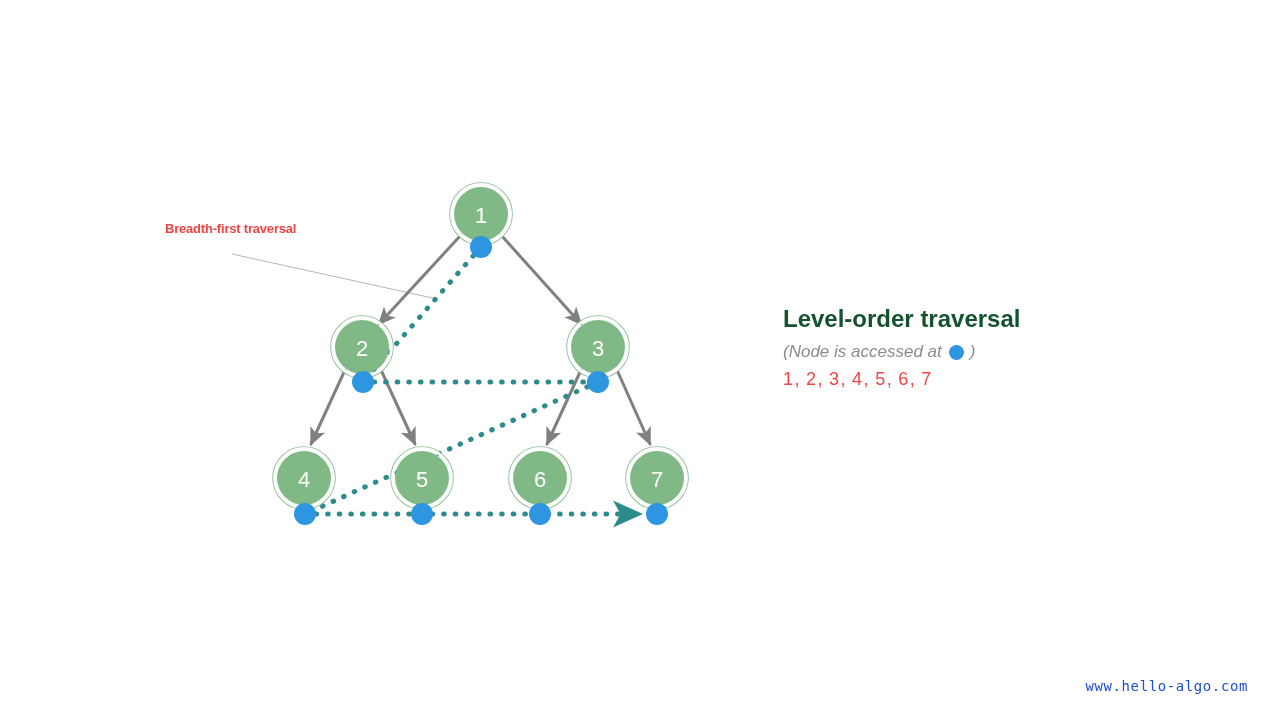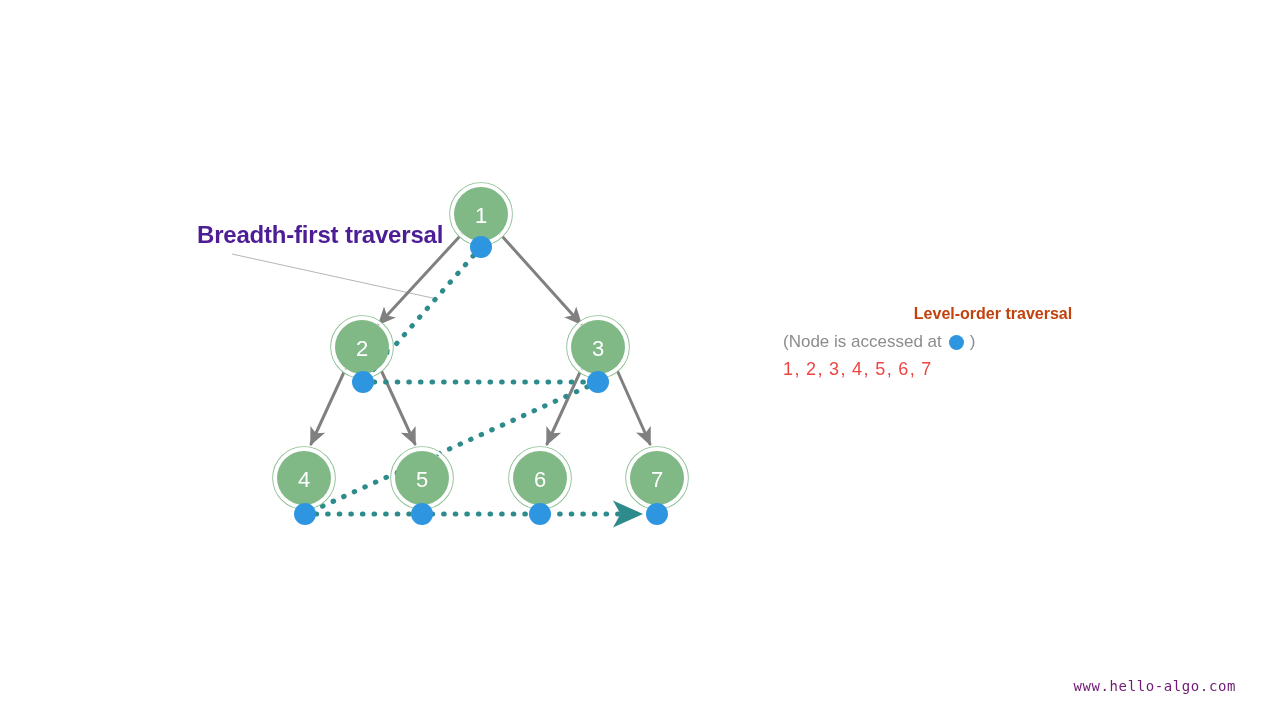--- a/index.html
+++ b/index.html
@@ -26,48 +26,47 @@
     font-family: "Liberation Sans", sans-serif;
     font-size: 22px;
     fill: #ffffff;
     text-anchor: middle;
     dominant-baseline: central;
   }
   .bfs-caption {
     position: absolute;
     left: 165px;
     top: 221px;
-    font-size: 24px;
+    font-size: 13px;
     font-weight: bold;
-    color: #4c1d95;
+    color: #ef4444;
     letter-spacing: -0.2px;
     white-space: nowrap;
-    margin-left: 32px;
   }
   .legend {
     position: absolute;
     left: 783px;
     top: 305px;
     width: 420px;
   }
   .legend-title {
-    font-size: 16px;
+    font-size: 24px;
     font-weight: bold;
-    color: #c2410c;
+    color: #14532d;
     white-space: nowrap;
     margin: 0 0 9px 0;
-    text-align: center;
   }
   .legend-sub {
     font-size: 17px;
     color: #8c8c8c;
     white-space: nowrap;
     margin: 0 0 7px 0;
     display: flex;
     align-items: center;
+    font-style: italic;
   }
   .legend-dot {
     display: inline-block;
     width: 15px;
     height: 15px;
     border-radius: 50%;
     background: #2e96e0;
     margin: 0 6px 0 7px;
     vertical-align: middle;
   }
@@ -75,25 +74,25 @@
     font-size: 18px;
     color: #ef4444;
     white-space: nowrap;
     letter-spacing: 0.5px;
   }
   .legend-seq span.sep {
     padding: 0 6px 0 1px;
   }
   .watermark {
     position: absolute;
-    right: 44px;
+    right: 32px;
     bottom: 26px;
     font-family: "DejaVu Sans Mono", monospace;
     font-size: 14px;
-    color: #701a75;
+    color: #1d4ed8;
     letter-spacing: 0.6px;
   }
 </style>
 </head>
 <body>
 
 <div id="page">
 
   <svg id="diagram-svg" viewBox="0 0 1280 720" xmlns="http://www.w3.org/2000/svg">
     <defs>

